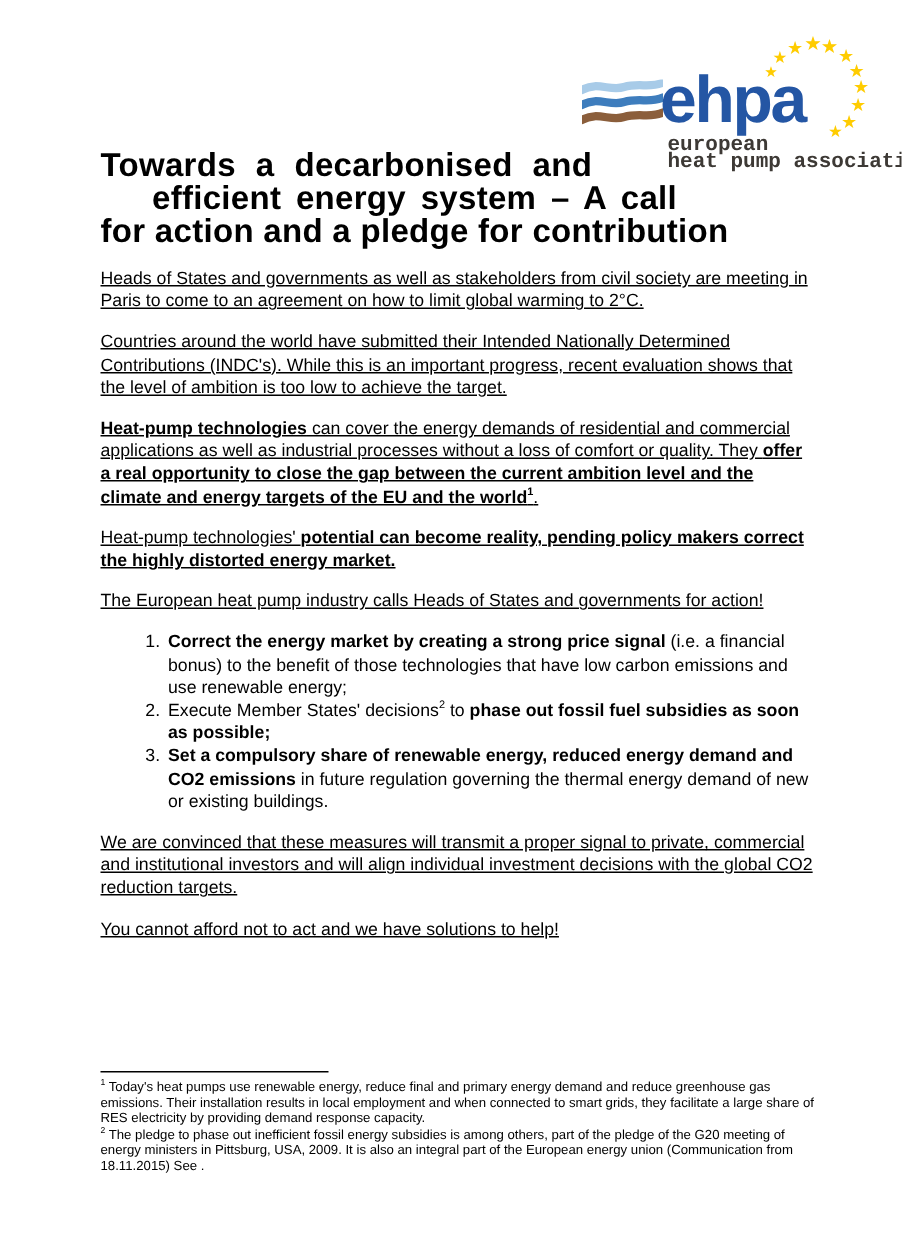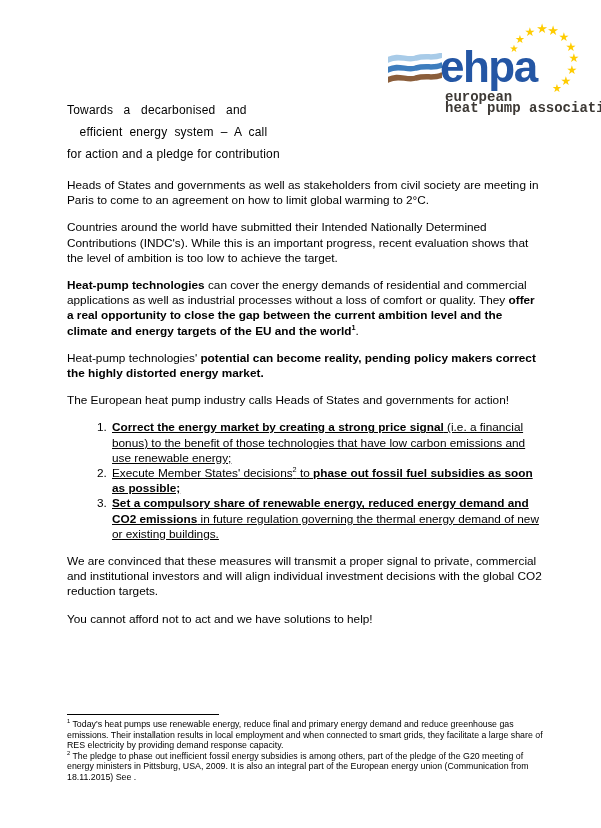--- a/index.html
+++ b/index.html
@@ -40,34 +40,34 @@
   .st5 { left:179px; top:9px;  font-size:12px; }
   .st6 { left:186px; top:19px; font-size:12px; }
   .st7 { left:189px; top:30px; font-size:12px; }
   .st8 { left:187px; top:42px; font-size:12px; }
   .st9 { left:181px; top:53px; font-size:12px; }
   .st10{ left:172px; top:60px; font-size:11px; }
 
   
   .title {
     position:absolute; left:67px; top:99px;
-    font-size:12px; font-weight:normal; line-height:22px;
+    font-size:22px; font-weight:bold; line-height:22px;
     color:#000; letter-spacing:0.2px;
   }
   .title .l1 { word-spacing:7px; }
   .title .l2 { word-spacing:3.5px;text-align:center; }
 
   
   .body-text {
     position:absolute; left:67px; top:178px; width:476px;
     font-size:11.8px; line-height:15.2px;
   }
-  .body-text p { margin:0 0 12px 0; }
+  .body-text p { margin:0 0 12px 0;text-decoration:underline; }
   .body-text ol { margin:0 0 12px 0; padding-left:43px; }
-  .body-text li { margin:0; padding-left:2px;text-decoration:underline; }
+  .body-text li { margin:0; padding-left:2px; }
   .body-text sup { font-size:0.62em; line-height:0; }
   .b { font-weight:bold; }
 
   
   .footnotes {
     position:absolute; left:67px; top:714px; width:478px;
     font-size:8.8px; line-height:10.6px; color:#000;
   }
   .fn-rule { width:152px; border-top:1.6px solid #000; margin:0 0 4px 0; }
   .footnotes p { margin:0; }

